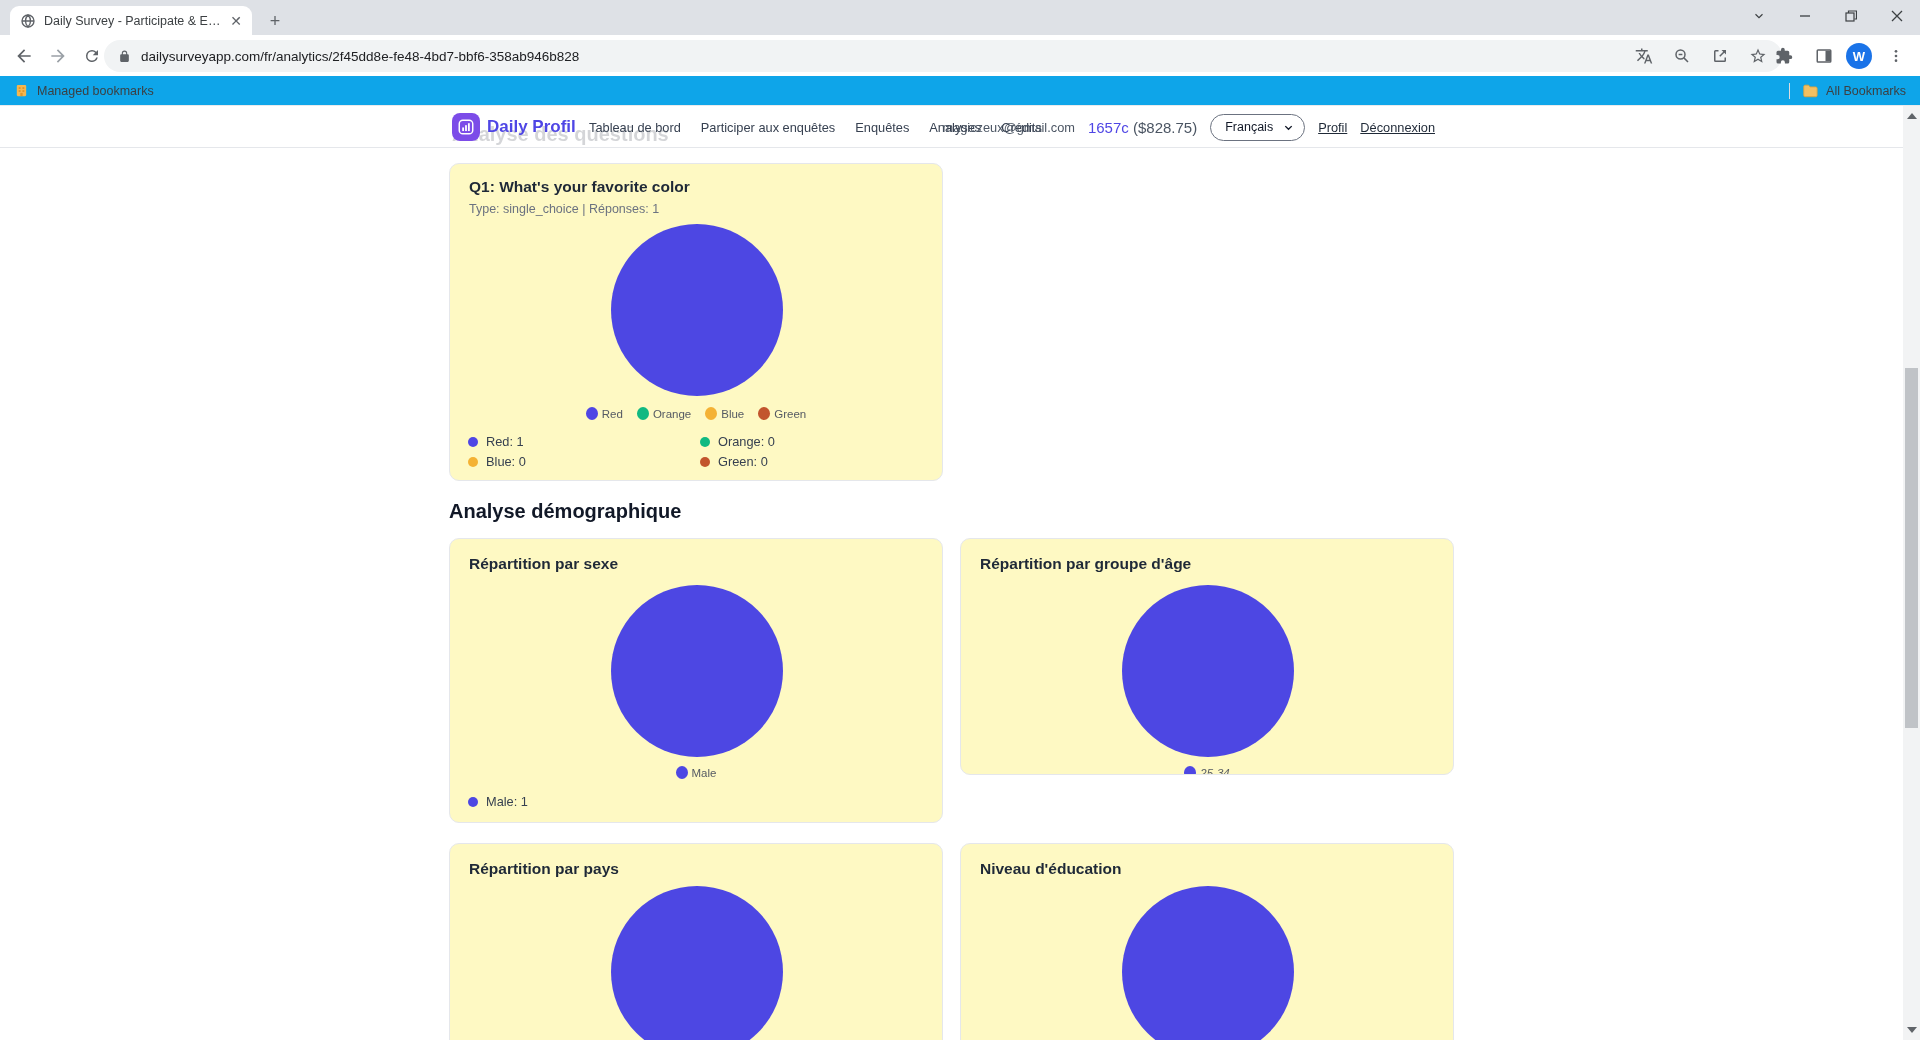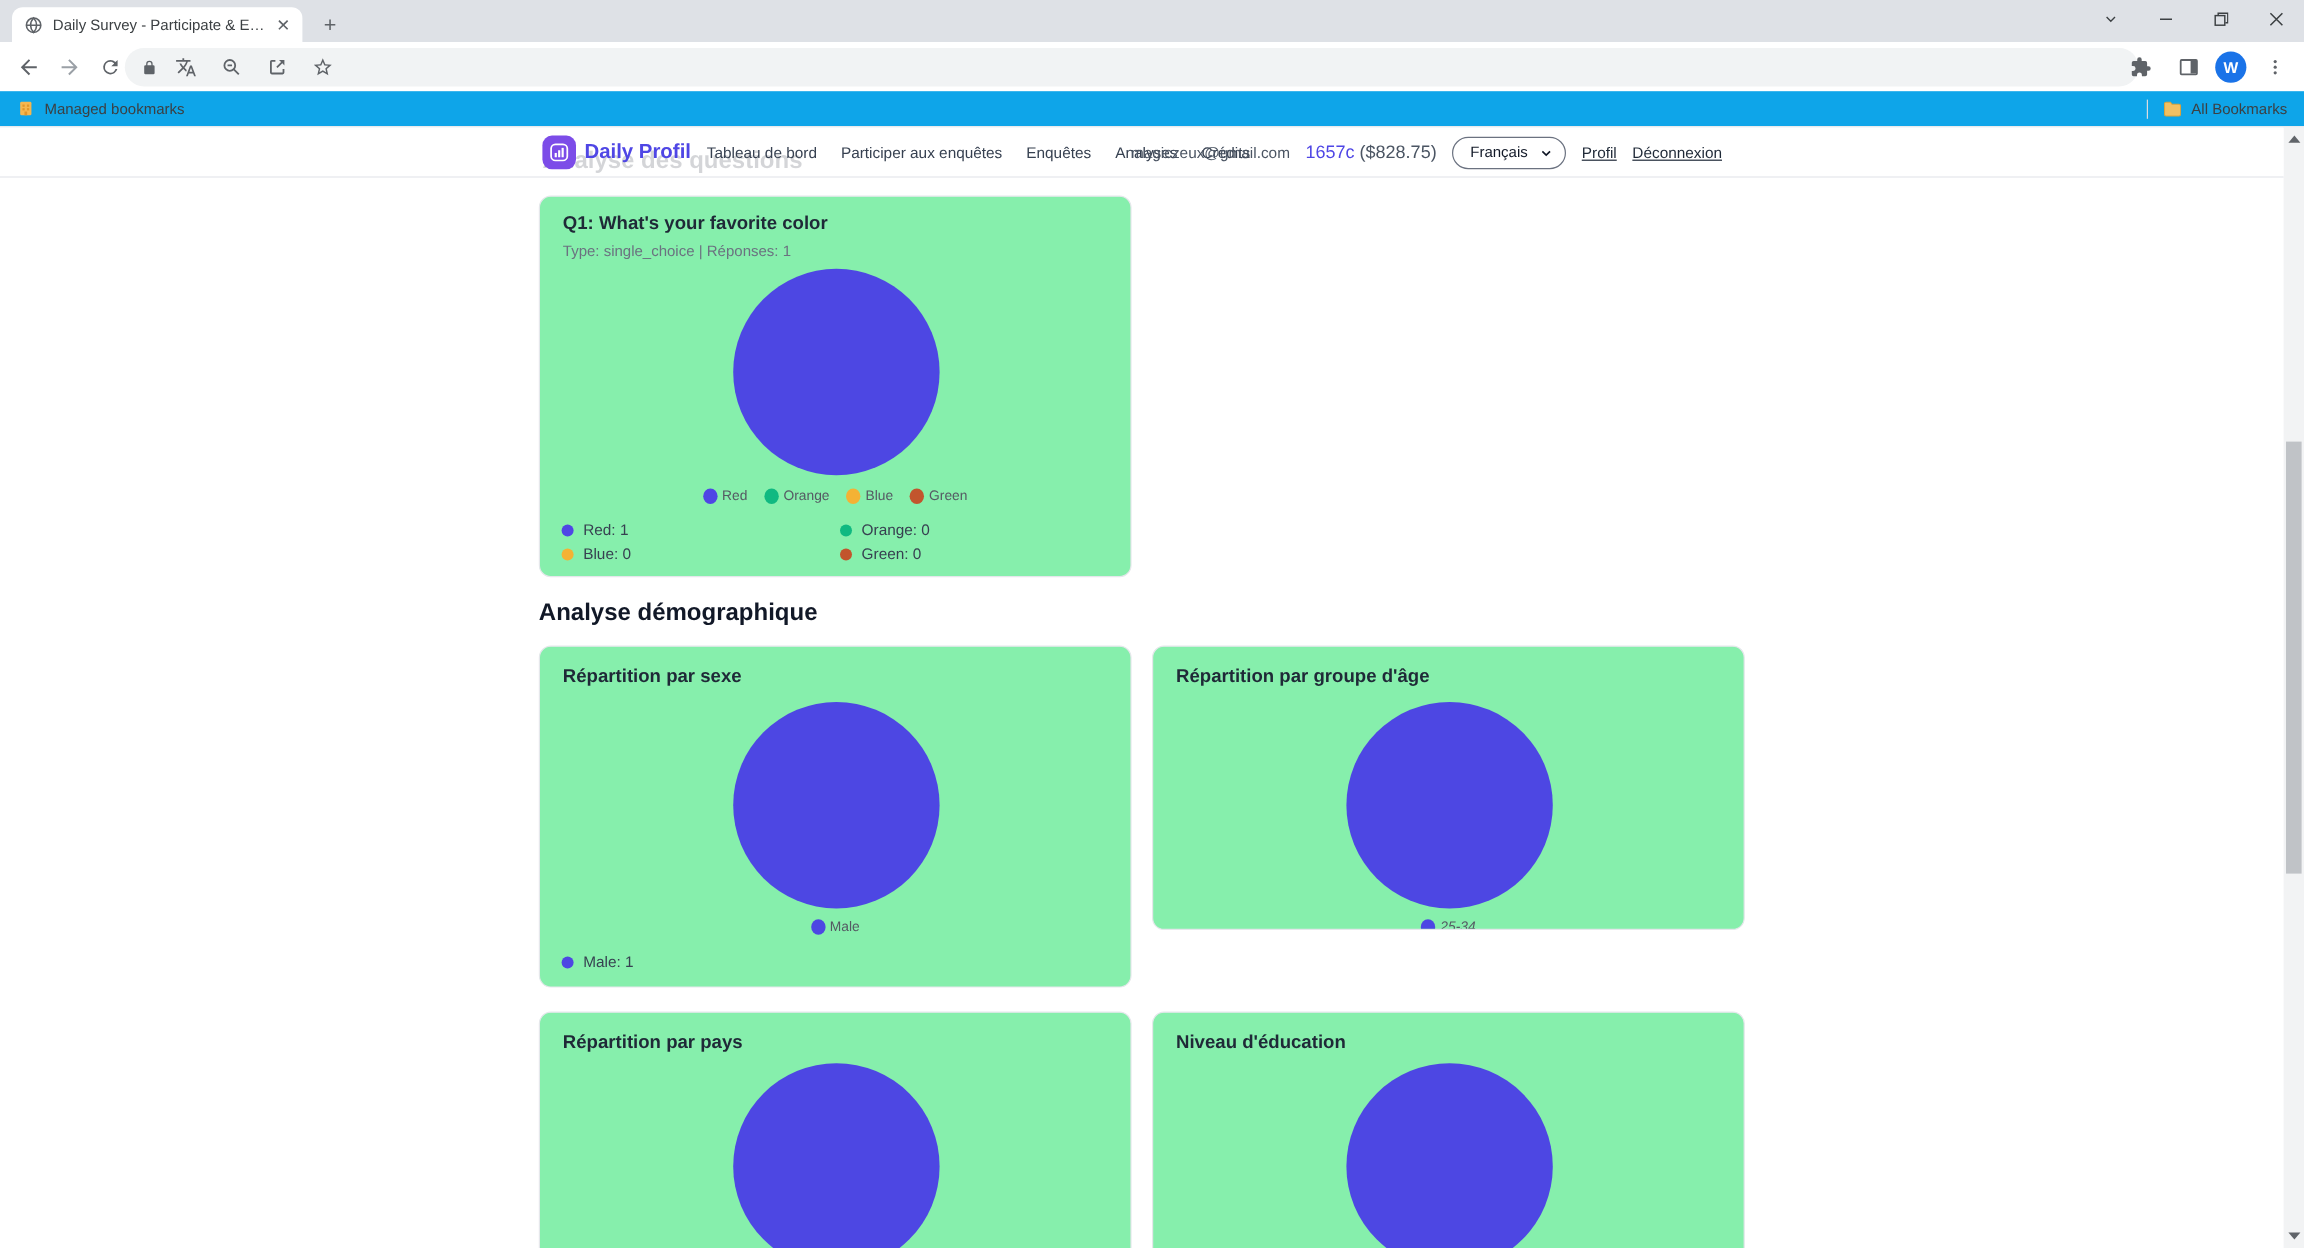--- a/index.html
+++ b/index.html
@@ -63,21 +63,21 @@
   .acct { position:absolute; right:468px; top:0; height:42px; display:flex; align-items:center; gap:13px; }
   .acct-email { font-size:12.8px; color:#4b5563; }
   .acct-credits { font-size:15px; color:#4b5563; }
   .acct-credits b { color:#4f46e5; font-weight:normal; }
   .lang-select { height:27px; min-width:82px; border:1.5px solid #6b7280; border-radius:14px;
                  background:#fff; display:flex; align-items:center; gap:10px; padding:0 10px 0 14px;
                  font-size:12.5px; color:#111827; }
   .acct-link { font-size:12.8px; color:#1f2937; white-space:nowrap; }
 
   
-  .card { position:absolute; width:494px; background:#86efac; border:1px solid #e5e7eb; border-radius:10px;
+  .card { position:absolute; width:494px; background:#fef9c3; border:1px solid #e5e7eb; border-radius:10px;
           overflow:hidden; }
   .card-title { position:absolute; left:19px; font-size:15.5px; font-weight:600; color:#1f2937; }
   .card-sub { position:absolute; left:19px; font-size:12.5px; color:#6b7280; }
   .pie { position:absolute; border-radius:50%; width:172px; height:172px; left:161px; }
   .legend-row { position:absolute; left:0; width:100%; display:flex; justify-content:center; gap:14px; }
   .legend-item { display:flex; align-items:center; gap:4px; }
   .legend-dot { width:12px; height:13px; border-radius:50%; }
   .legend-label { font-size:11.5px; color:#555a63; }
   .stat { position:absolute; display:flex; align-items:center; gap:8px; }
   .stat-dot { width:10px; height:10px; border-radius:50%; }
@@ -144,20 +144,21 @@
       <svg width="18" height="18" viewBox="0 0 24 24" fill="#5f6368">
           <path d="M17.65 6.35A7.95 7.95 0 0 0 12 4a8 8 0 1 0 7.73 10h-2.08A6 6 0 1 1 12 6c1.66 0 3.14.69 4.22 1.78L13 11h7V4l-2.35 2.35z"></path>
         </svg>
     </div>
     <div class="omnibox">
       <span>
         <svg width="13" height="13" viewBox="0 0 24 24" fill="#5f6368">
             <path d="M18 8h-1V6a5 5 0 0 0-10 0v2H6a2 2 0 0 0-2 2v10a2 2 0 0 0 2 2h12a2 2 0 0 0 2-2V10a2 2 0 0 0-2-2zM9 6a3 3 0 0 1 6 0v2H9V6z"></path>
           </svg>
       </span>
+      <span class="url">dailysurveyapp.com/fr/analytics/2f45dd8e-fe48-4bd7-bbf6-358ab946b828</span>
       <span class="omni-ic">
         <svg width="18" height="18" viewBox="0 0 24 24" fill="#5f6368">
             <path d="M12.87 15.07l-2.54-2.51.03-.03A17.52 17.52 0 0 0 14.07 6H17V4h-7V2H8v2H1v2h11.17C11.5 7.92 10.44 9.75 9 11.35 8.07 10.32 7.3 9.19 6.69 8h-2c.73 1.63 1.73 3.17 2.98 4.56l-5.09 5.02L4 19l5-5 3.11 3.11.76-2.04zM18.5 10h-2L12 22h2l1.12-3h4.75L21 22h2l-4.5-12zm-2.62 7l1.62-4.33L19.12 17h-3.24z"></path>
           </svg>
       </span>
       <span class="omni-ic">
         <svg width="18" height="18" viewBox="0 0 24 24" fill="none" stroke="#5f6368" stroke-width="2">
             <circle cx="10" cy="10" r="6"></circle>
             <line x1="14.5" y1="14.5" x2="20" y2="20"></line>
             <line x1="7.5" y1="10" x2="12.5" y2="10"></line>

